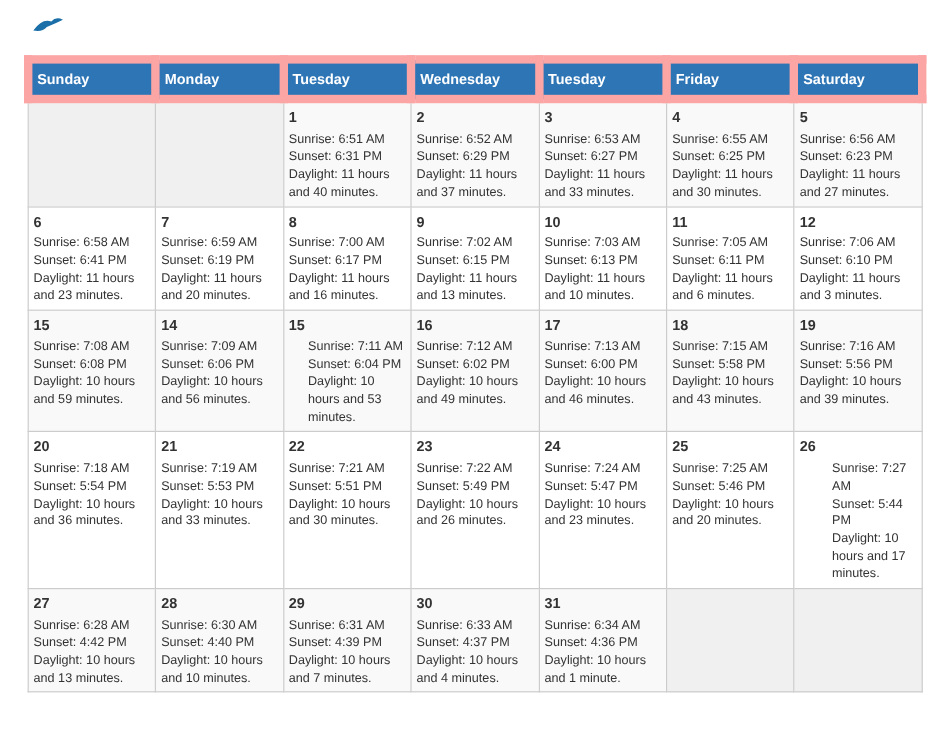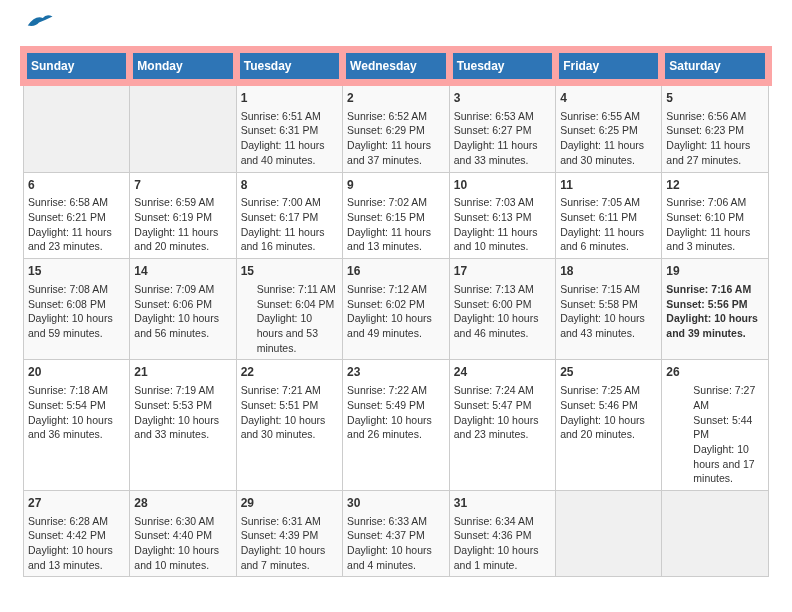--- a/index.html
+++ b/index.html
@@ -148,21 +148,21 @@
           <span class="day-num">5</span>
           <div class="day-info" style="white-space: pre-line;">Sunrise: 6:56 AM
 Sunset: 6:23 PM
 Daylight: 11 hours and 27 minutes.</div>
         </td>
       </tr>
       <tr>
         <td>
           <span class="day-num">6</span>
           <div class="day-info" style="white-space: pre-line;">Sunrise: 6:58 AM
-Sunset: 6:21 PM
+Sunset: 6:41 PM
 Daylight: 11 hours and 23 minutes.</div>
         </td>
         <td>
           <span class="day-num">7</span>
           <div class="day-info" style="white-space: pre-line;">Sunrise: 6:59 AM
 Sunset: 6:19 PM
 Daylight: 11 hours and 20 minutes.</div>
         </td>
         <td>
           <span class="day-num">8</span>
@@ -227,21 +227,21 @@
 Daylight: 10 hours and 46 minutes.</div>
         </td>
         <td>
           <span class="day-num">18</span>
           <div class="day-info" style="white-space: pre-line;">Sunrise: 7:15 AM
 Sunset: 5:58 PM
 Daylight: 10 hours and 43 minutes.</div>
         </td>
         <td>
           <span class="day-num">19</span>
-          <div class="day-info" style="white-space: pre-line; font-weight: bold;">Sunrise: 7:16 AM
+          <div class="day-info" style="white-space: pre-line;">Sunrise: 7:16 AM
 Sunset: 5:56 PM
 Daylight: 10 hours and 39 minutes.</div>
         </td>
       </tr>
       <tr>
         <td>
           <span class="day-num">20</span>
           <div class="day-info" style="white-space: pre-line;">Sunrise: 7:18 AM
 Sunset: 5:54 PM
 Daylight: 10 hours and 36 minutes.</div>

